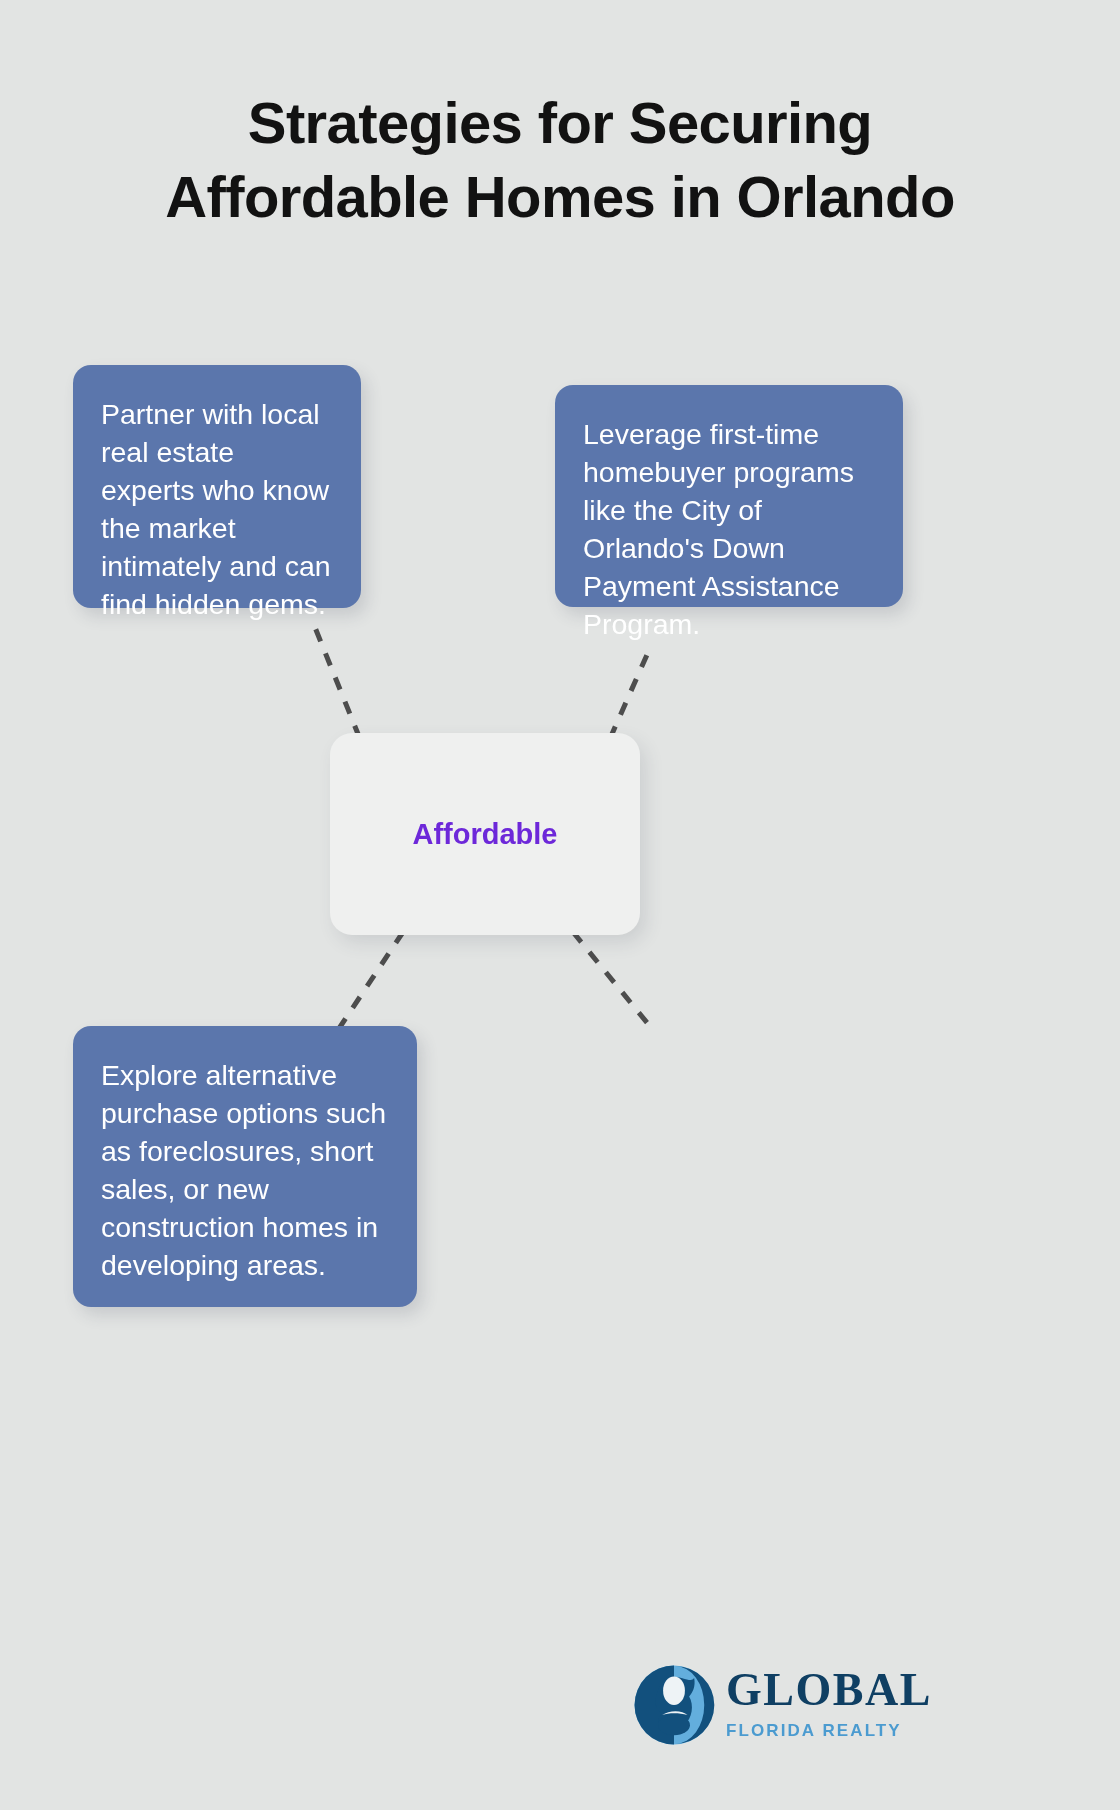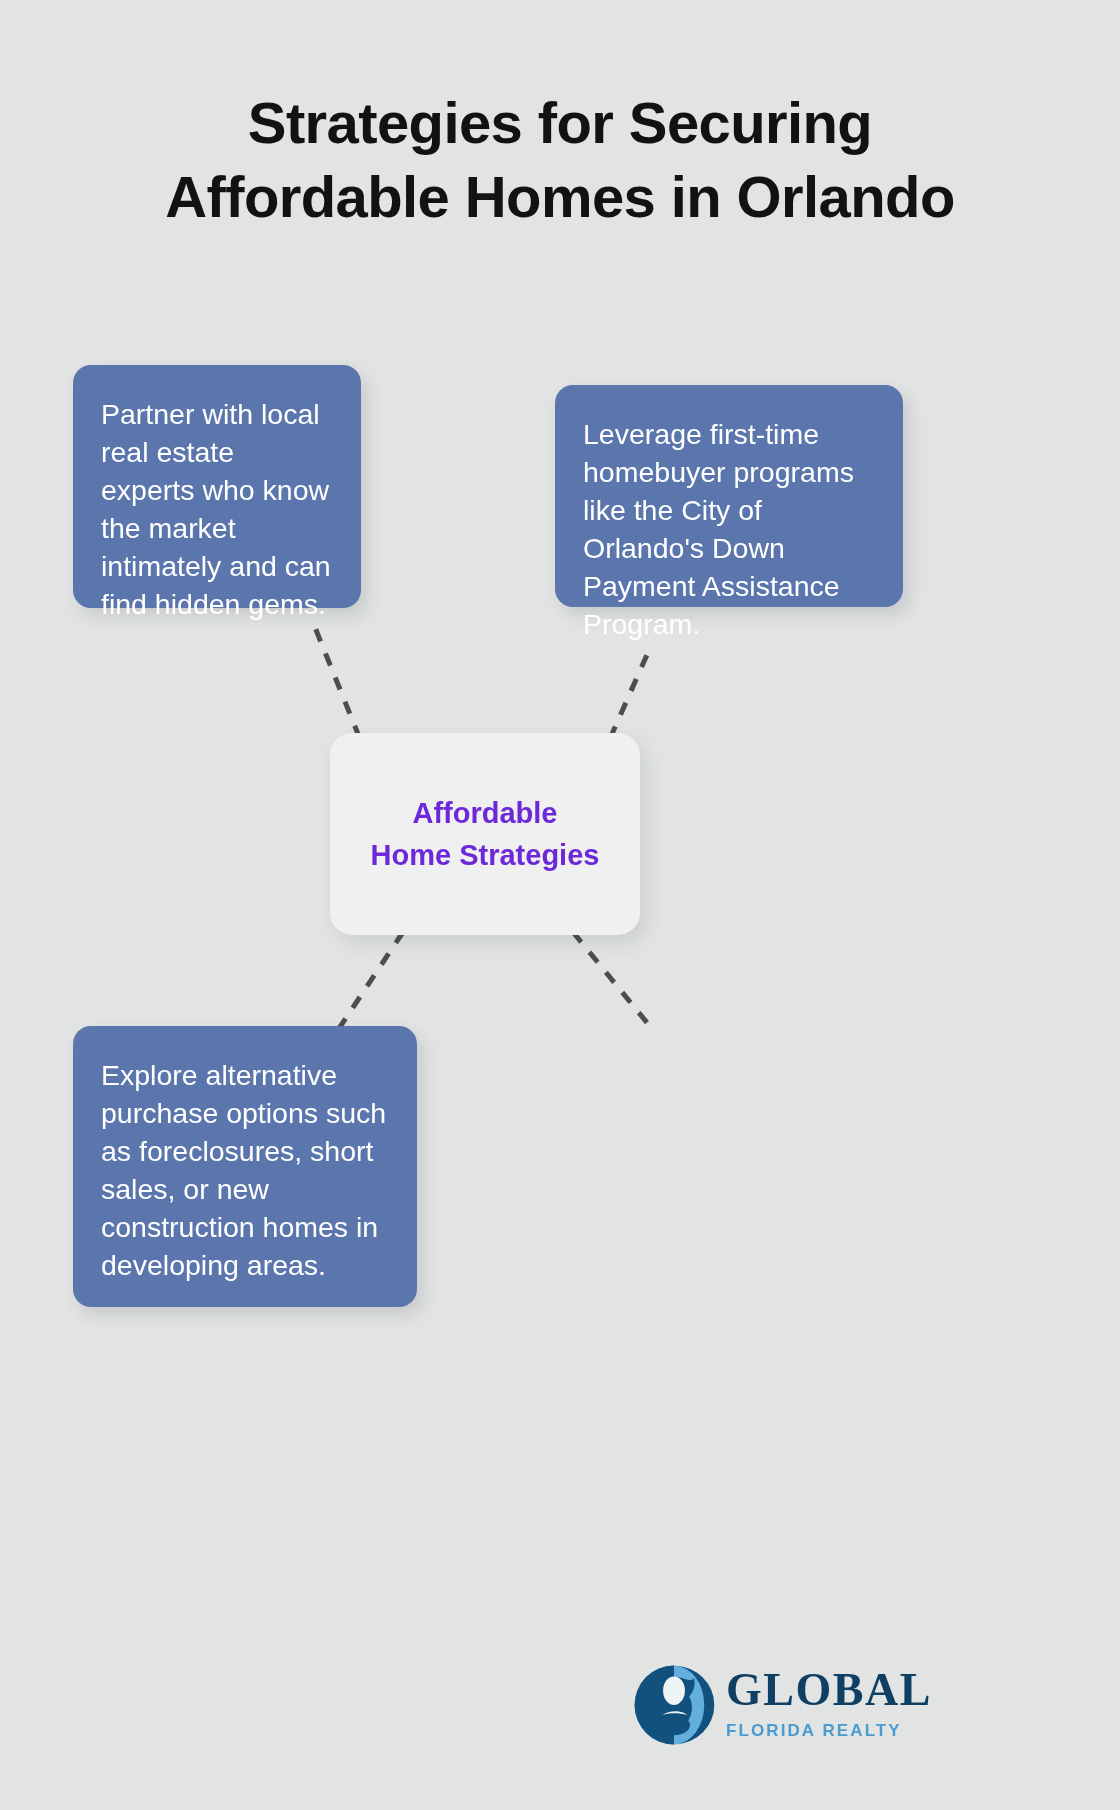--- a/index.html
+++ b/index.html
@@ -169,21 +169,20 @@
     <span class="node-text">Leverage first-time homebuyer programs like the City of Orlando's Down Payment Assistance Program.</span>
   </div>
 
   <div class="node" id="node-bl">
     <span class="node-text">Explore alternative purchase options such as foreclosures, short sales, or new construction homes in developing areas.</span>
   </div>
 
 
   <div id="node-center">
     <span class="center-line">Affordable</span>
-    <span class="center-line">Home Strategies</span>
   </div>
 
 </div>
 
 <div id="logo">
 
   <svg id="logo-mark" viewBox="0 0 100 100">
     <circle cx="50" cy="50" r="47" fill="#63aedd"></circle>
     <path d="M50 3 A47 47 0 0 1 50 97 A47 47 0 0 1 50 3 Z
              M50 3 L50 97 A47 47 0 0 0 50 3 Z" fill="#12507d"></path>

